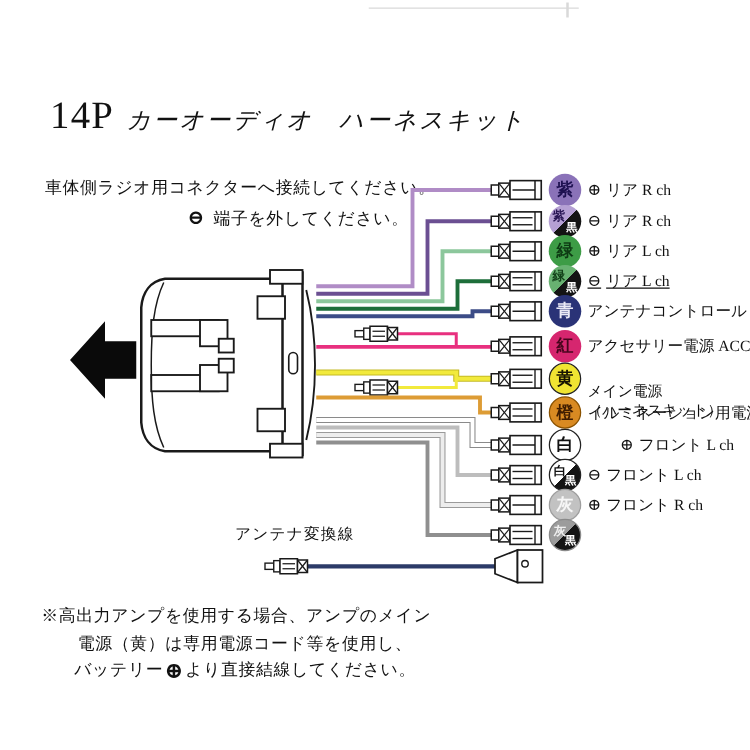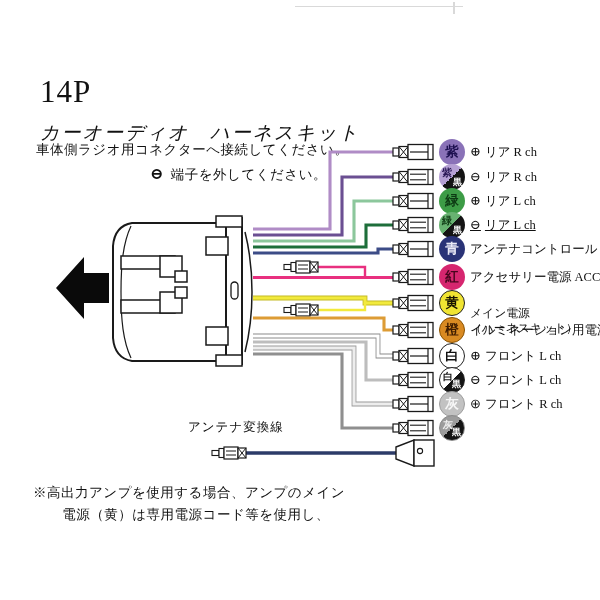--- a/index.html
+++ b/index.html
@@ -1,18 +1,18 @@
 <!DOCTYPE html>
 <html><head>
 <meta charset="utf-8">
 <style>
   html,body{margin:0;padding:0;background:#ffffff;}
   .stage{position:relative;width:600px;height:600px;background:#ffffff;overflow:hidden;
          font-family:"Liberation Serif","DejaVu Serif",serif;color:#111;}
-  .title{position:absolute;left:40px;top:74px;display:flex;align-items:baseline;gap:10px;flex-direction:column;}
+  .title{position:absolute;left:40px;top:74px;display:flex;align-items:baseline;gap:10px;}
   .title-prefix{font-size:31px;letter-spacing:1px;}
   .title-text{font-size:19px;letter-spacing:2px;font-style:italic;}
   .instr1{position:absolute;left:36px;top:141px;font-size:13.5px;letter-spacing:0.5px;white-space:nowrap;}
   .instr2{position:absolute;left:150px;top:164px;font-size:13.5px;letter-spacing:0.5px;white-space:nowrap;}
   .sym{font-weight:bold;}
   .instr2 .sym{font-size:16px;margin-right:3px;}
   .antenna-label{position:absolute;left:188px;top:419px;font-size:12.5px;letter-spacing:1px;}
   .note{position:absolute;left:33px;top:482px;font-size:13.5px;line-height:21.5px;letter-spacing:0.5px;text-align:center;}
   .note .indent{padding-left:14px;}
   .note .sym{font-size:18px;vertical-align:-2px;margin:0 1px;}
@@ -261,20 +261,23 @@
   <circle cx="420" cy="451" r="2.6" fill="#ffffff" stroke="#1a1a1a" stroke-width="1.1"></circle>
 </g>
       </g>
     </svg>
 
   <div class="antenna-label">アンテナ変換線</div>
 
   <div class="note">
     <div>※高出力アンプを使用する場合、アンプのメイン</div>
     <div class="indent">電源（黄）は専用電源コード等を使用し、</div>
+    <div class="indent">
+      <span>バッテリー</span><span class="sym">⊕</span><span>より直接結線してください。</span>
+    </div>
   </div>
 
 <div class="circle solid" style="top: 139px; background: rgb(138, 114, 184); color: rgb(29, 16, 80);">紫</div>
     <div class="row-label" style="top: 143px;"><span class="polarity">⊕</span><span>リア R ch</span></div>
     <div class="circle split" style="top: 164px; background: linear-gradient(135deg, rgb(181, 160, 212) 0px, rgb(181, 160, 212) 50%, rgb(20, 20, 20) 50%, rgb(20, 20, 20) 100%);">
       <span class="c1" style="color: rgb(42, 24, 86);">紫</span>
       <span class="c2" style="color: rgb(255, 255, 255);">黒</span>
     </div>
     <div class="row-label" style="top: 168px;"><span class="polarity">⊖</span><span>リア R ch</span></div>
     <div class="circle solid" style="top: 188px; background: rgb(61, 156, 70); color: rgb(13, 58, 19);">緑</div>
@@ -286,25 +289,25 @@
     <div class="row-label" style="top: 216px; text-decoration: underline;"><span class="polarity">⊖</span><span>リア L ch</span></div>
     <div class="circle solid" style="top: 236px; background: rgb(42, 51, 119); color: rgb(234, 234, 246);">青</div>
     <div class="row-label" style="top: 240px; text-align: center;"><span>アンテナコントロール</span></div>
     <div class="circle solid" style="top: 264px; background: rgb(214, 38, 111); color: rgb(71, 5, 29);">紅</div>
     <div class="row-label" style="top: 268px;"><span>アクセサリー電源 ACC</span></div>
     <div class="circle solid" style="top: 290px; border: 1.3px solid rgb(34, 34, 34); background: rgb(240, 228, 50); color: rgb(22, 19, 0);">黄</div>
     <div class="row-label two" style="top: 288px; margin-top: 18px;"><span>メイン電源</span><div>（ハーネスキット）</div></div>
     <div class="circle solid" style="top: 317px; border: 1.3px solid rgb(138, 82, 0); background: rgb(217, 138, 34); color: rgb(63, 28, 0);">橙</div>
     <div class="row-label" style="top: 321px;"><span>イルミネーション用電源</span></div>
     <div class="circle solid" style="top: 343px; border: 1.3px solid rgb(34, 34, 34); background: rgb(255, 255, 255); color: rgb(17, 17, 17);">白</div>
-    <div class="row-label" style="top: 347px;"><span class="polarity">⊕</span><span>フロント L ch</span></div>
+    <div class="row-label" style="top: 347px; margin-left: 26px;"><span class="polarity">⊕</span><span>フロント L ch</span></div>
     <div class="circle split" style="top: 367px; border: 1.3px solid rgb(34, 34, 34); background: linear-gradient(135deg, rgb(255, 255, 255) 0px, rgb(255, 255, 255) 50%, rgb(20, 20, 20) 50%, rgb(20, 20, 20) 100%);">
       <span class="c1" style="color: rgb(17, 17, 17);">白</span>
       <span class="c2" style="color: rgb(255, 255, 255);">黒</span>
     </div>
     <div class="row-label" style="top: 371px;"><span class="polarity">⊖</span><span>フロント L ch</span></div>
     <div class="circle solid" style="top: 391px; border: 1.3px solid rgb(158, 158, 158); background: rgb(194, 194, 194); color: rgb(246, 246, 246);">灰</div>
-    <div class="row-label" style="top: 395px; font-family: Liberation Serif, serif;"><span class="polarity">⊕</span><span>フロント R ch</span></div>
+    <div class="row-label" style="top: 395px;"><span class="polarity">⊕</span><span>フロント R ch</span></div>
     <div class="circle split" style="top: 415px; border: 1.3px solid rgb(138, 138, 138); background: linear-gradient(135deg, rgb(156, 156, 156) 0px, rgb(156, 156, 156) 50%, rgb(20, 20, 20) 50%, rgb(20, 20, 20) 100%);">
       <span class="c1" style="color: rgb(239, 239, 239);">灰</span>
       <span class="c2" style="color: rgb(255, 255, 255);">黒</span>
     </div>
   </div>
 
 </body></html>

